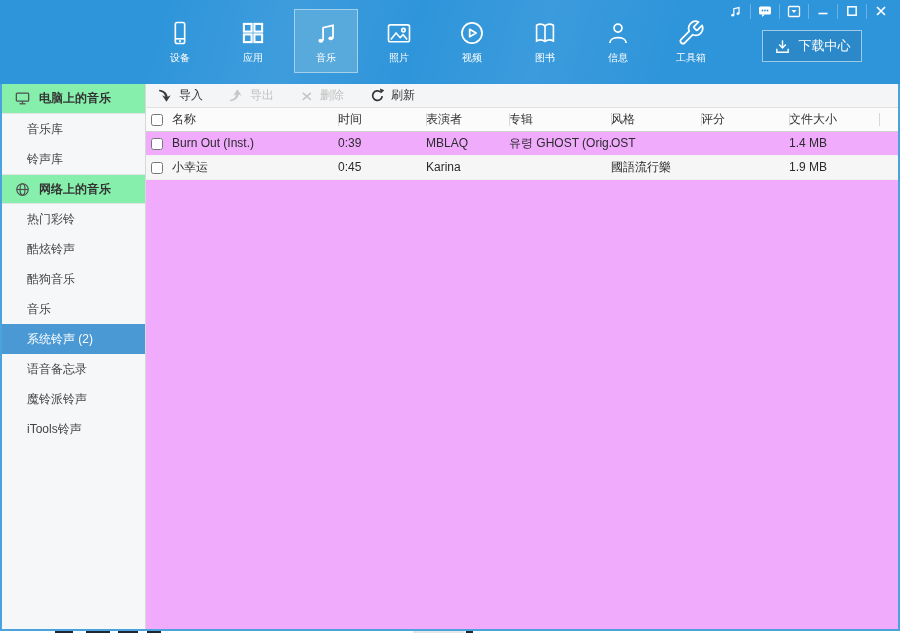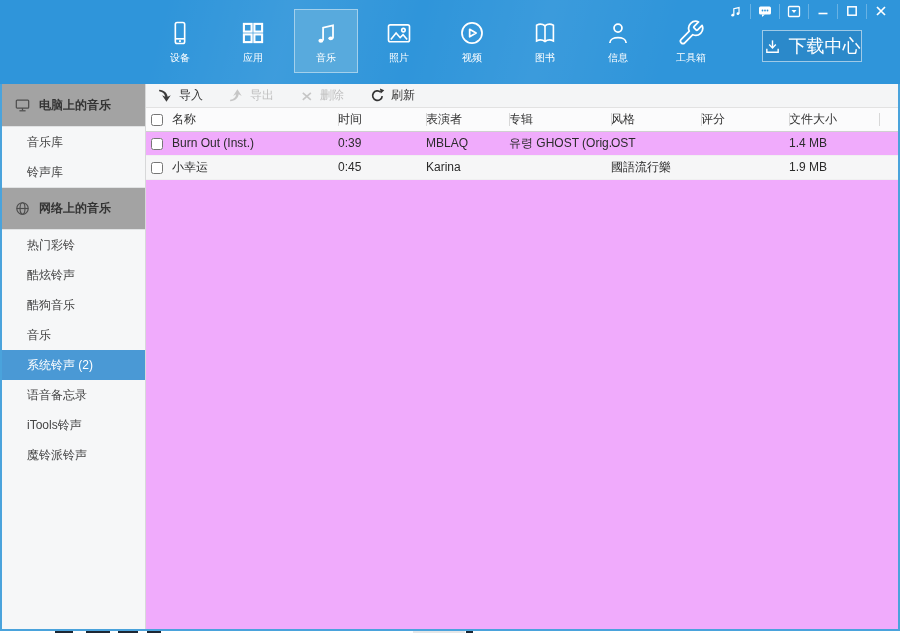--- a/index.html
+++ b/index.html
@@ -21,29 +21,29 @@
   .nav-item { width:64px; height:64px; display:flex; flex-direction:column; align-items:center;
     justify-content:center; gap:5px; cursor:pointer; }
   .nav-item.active { background:#58aadd; border:1px solid rgba(255,255,255,.45); }
   .nav-label { color:#fff; font-size:10px; line-height:12px; }
   .win-controls { position:absolute; top:1px; right:5px; display:flex; align-items:center; height:20px; }
   .win-btn { width:29px; height:15px; display:flex; align-items:center; justify-content:center; cursor:pointer; }
   .win-btn + .win-btn { border-left:1px solid rgba(255,255,255,.28); }
   .download-btn { position:absolute; right:38px; top:30px; width:100px; height:32px;
     display:flex; align-items:center; justify-content:center; gap:8px;
     background:rgba(25,85,135,.18); border:1px solid rgba(255,255,255,.55);
-    color:#fff; font-size:18px; cursor:pointer; }
+    color:#fff; font-size:13px; cursor:pointer; }
 
   
   .bdy { display:flex; height:545px; background:#fff; }
 
   
   .sidebar { width:144px; background:#f6f7f8; border-right:1px solid #d7d8d9; overflow:hidden; }
-  .sec-hdr { height:43px; display:flex; align-items:center; gap:9px; padding-left:13px;
-    background:#a3a3a3; border-top:1px solid #e1e3e4; border-bottom:1px solid #e1e3e4;
+  .sec-hdr { height:30px; display:flex; align-items:center; gap:9px; padding-left:13px;
+    background:#86efac; border-top:1px solid #e1e3e4; border-bottom:1px solid #e1e3e4;
     font-size:12px; font-weight:bold; color:#333; }
   .sidebar > .sec-hdr:first-child { border-top:none; }
   .side-item { height:30px; line-height:30px; padding-left:25px; font-size:12px; color:#444;
     cursor:pointer; white-space:nowrap; }
   .side-item.selected { background:#4a99d5; color:#fff; }
 
   
   .main { flex:1; display:flex; flex-direction:column; background:#f0abfc; }
   .toolbar { height:24px; background:#f4f5f6; border-bottom:1px solid #e2e2e2;
     display:flex; align-items:center; padding-left:12px; gap:26px; }
@@ -234,22 +234,22 @@
         </span>
         <span>网络上的音乐</span>
       </div>
       <div class="side-item">热门彩铃</div>
       <div class="side-item">酷炫铃声</div>
       <div class="side-item">酷狗音乐</div>
 
       <div class="side-item">音乐</div>
       <div class="side-item selected">系统铃声 (2)</div>
       <div class="side-item">语音备忘录</div>
+      <div class="side-item">魔铃派铃声</div>
       <div class="side-item">iTools铃声</div>
-      <div class="side-item">魔铃派铃声</div>
     </aside>
 
     <main class="main">
 
       <div class="toolbar">
         <div class="tb-btn">
           <svg width="15" height="15" viewBox="0 0 16 16">
             <path d="M1.2 1.8 C6.8 2.4 9.8 5.2 10.3 9.4 L13.6 7.6 L9 14.6 L4.4 7.6 L7.7 9.4 C7.1 6 5 4 1.2 3.4 Z" fill="#3c3c3c"></path>
           </svg>
           <span>导入</span>

